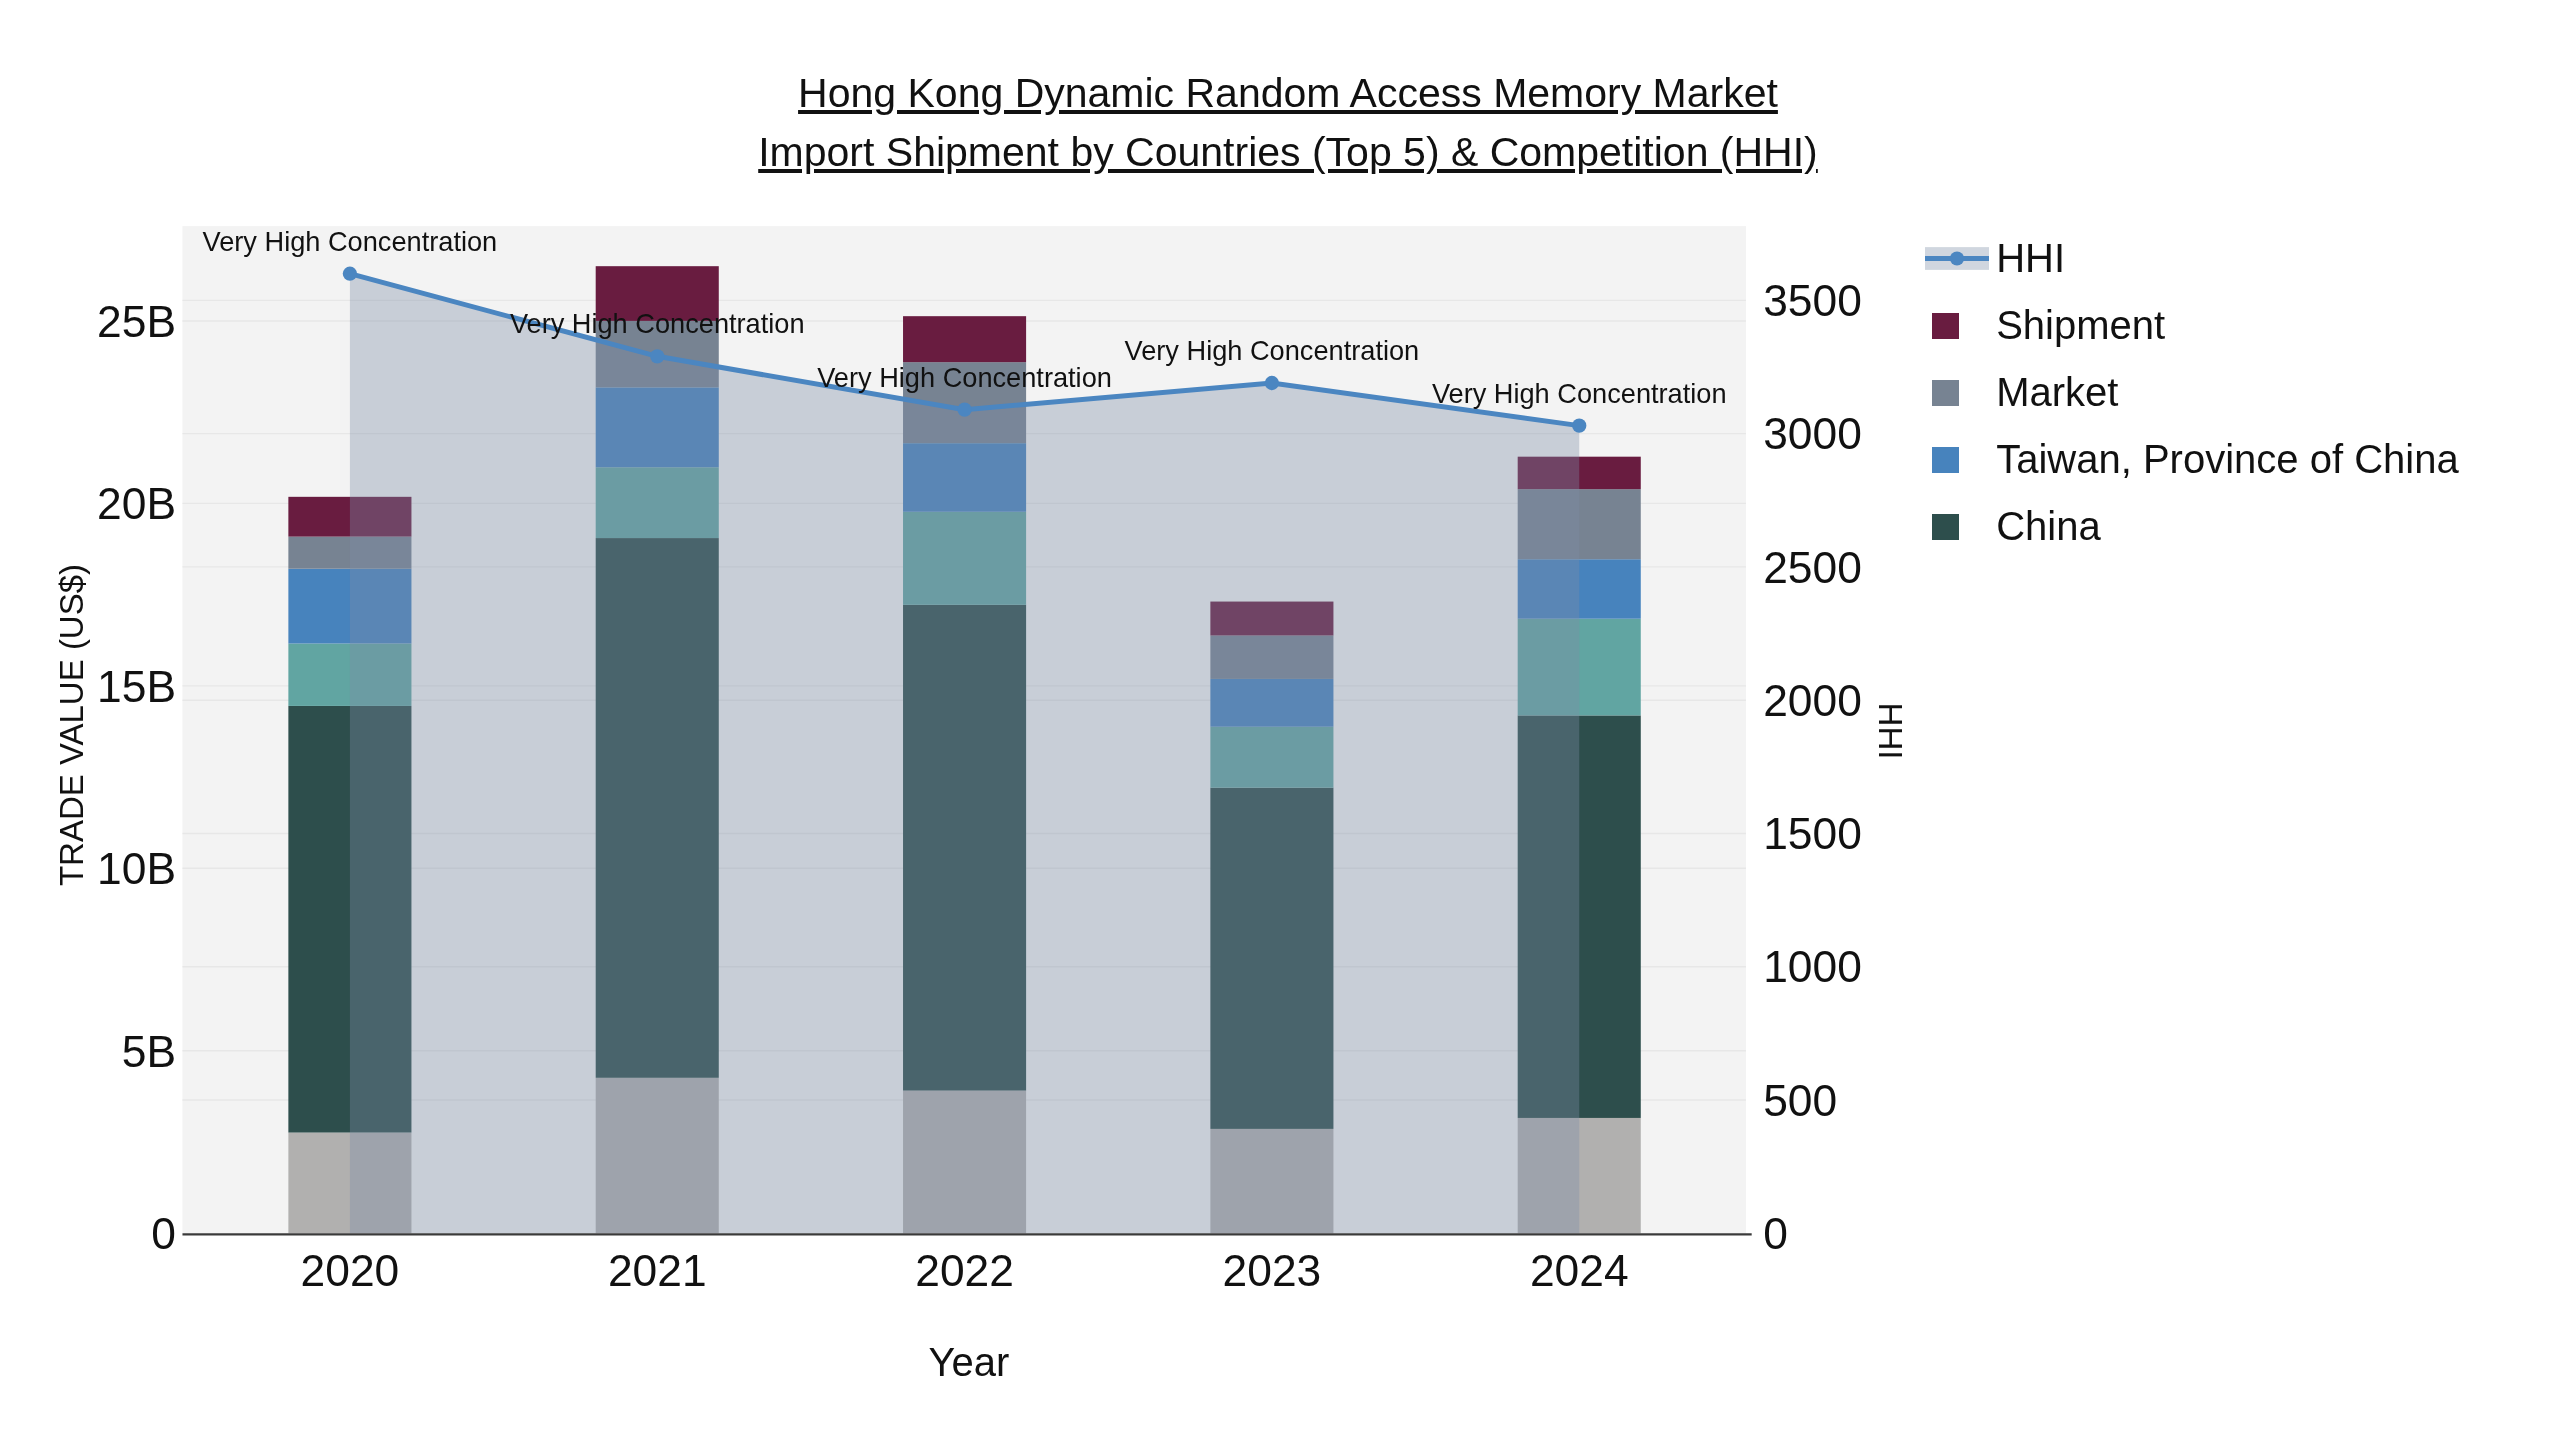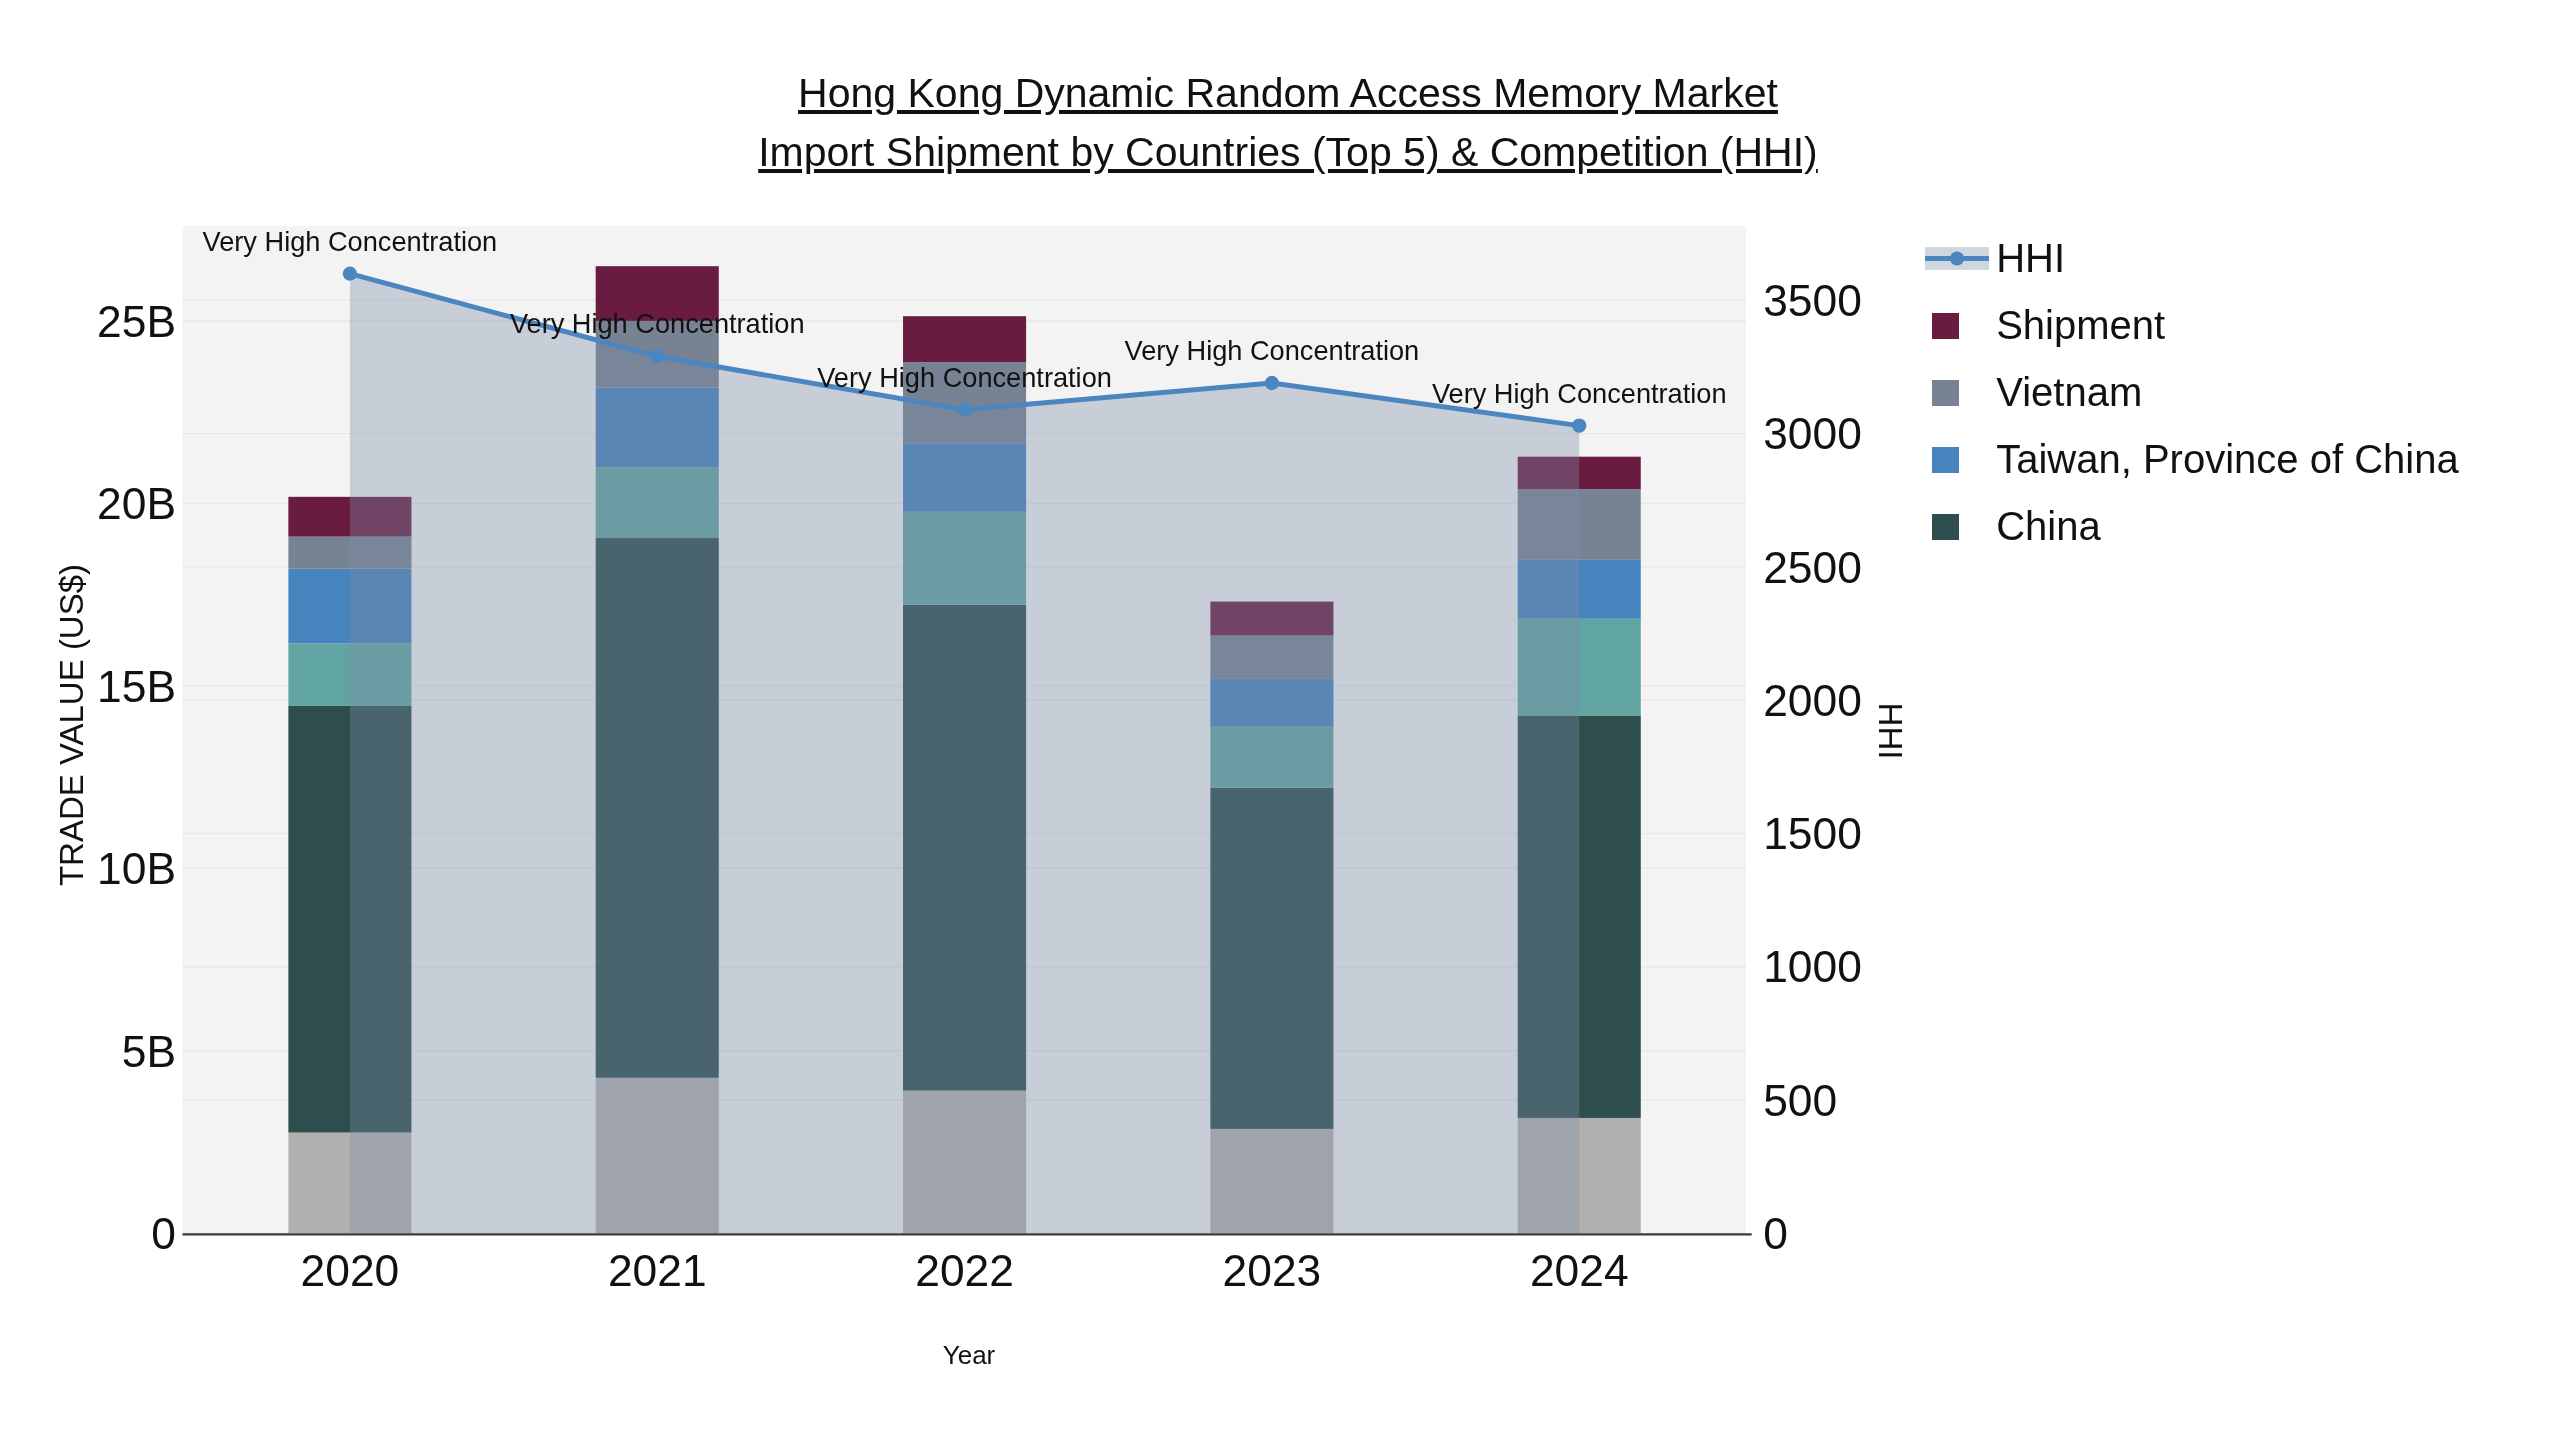--- a/index.html
+++ b/index.html
@@ -5,21 +5,21 @@
   html,body{margin:0;padding:0;background:#ffffff;}
   body{width:2576px;height:1449px;font-family:"Liberation Sans",sans-serif;color:#111;}
   #figure{position:relative;width:2576px;height:1449px;background:#ffffff;overflow:hidden;}
   .title-line{position:absolute;left:0;width:2576px;text-align:center;font-size:41px;line-height:49px;color:#111;text-decoration:underline;}
   #title-line1{top:69px;}
   #title-line2{top:128px;}
   .axis-title{position:absolute;font-size:33px;color:#111;white-space:nowrap;}
   #y-left-title{left:72px;top:725px;transform:translate(-50%,-50%) rotate(-90deg);}
   #y-right-title{left:1890px;top:731px;transform:translate(-50%,-50%) rotate(90deg);}
   #x-title{left:826px;top:1340px;width:286px;text-align:center;}
-  #x-title div{font-size:26px;}
+  #x-title div{font-size:40px;}
   #legend{position:absolute;left:1925px;top:225px;}
   .legend-item{display:flex;align-items:center;height:67px;cursor:pointer;}
   .legend-icon{width:64px;height:43px;flex:0 0 64px;position:relative;}
   .legend-swatch{position:absolute;left:7.2px;top:8.6px;width:26.5px;height:26.5px;}
   .legend-label{margin-left:7.2px;font-size:40px;color:#111;white-space:nowrap;}
   svg text{font-family:"Liberation Sans",sans-serif;}
 </style>
 </head>
 <body>
 
@@ -123,21 +123,21 @@
       <div class="legend-item">
         <div class="legend-icon">
           <div class="legend-swatch" style="background: rgb(105, 28, 64);"></div>
         </div>
         <span class="legend-label">Shipment</span>
       </div>
       <div class="legend-item">
         <div class="legend-icon">
           <div class="legend-swatch" style="background: rgb(119, 131, 146);"></div>
         </div>
-        <span class="legend-label">Vietnam</span>
+        <span class="legend-label">Market</span>
       </div>
       <div class="legend-item">
         <div class="legend-icon">
           <div class="legend-swatch" style="background: rgb(71, 131, 189);"></div>
         </div>
         <span class="legend-label">Taiwan, Province of China</span>
       </div>
       <div class="legend-item">
         <div class="legend-icon">
           <div class="legend-swatch" style="background: rgb(45, 78, 76);"></div>

